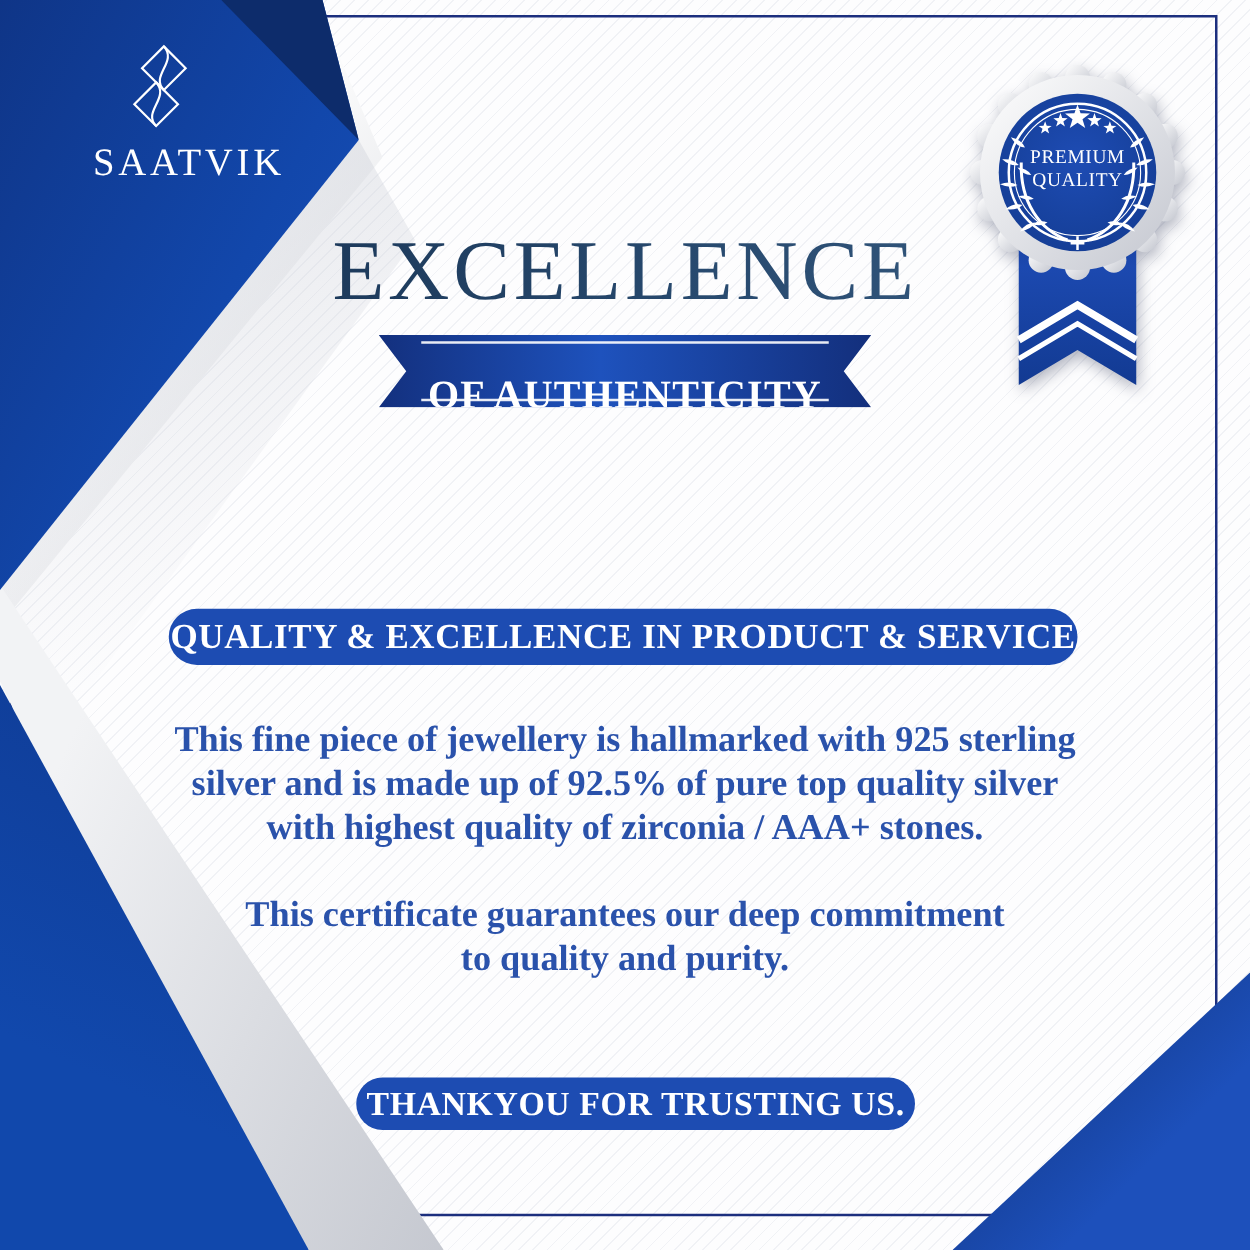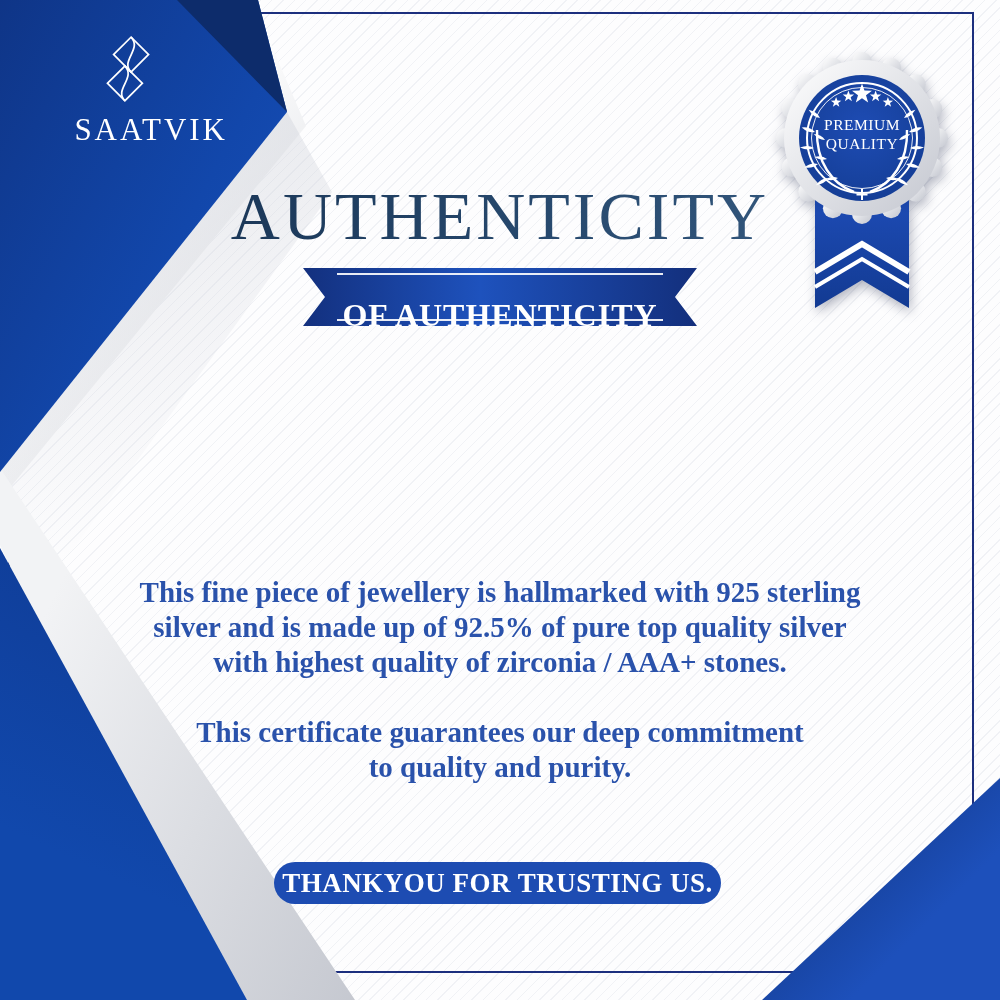--- a/index.html
+++ b/index.html
@@ -86,21 +86,21 @@
   
   .badge{position:absolute;left:770px;top:26px;width:184px;height:300px;z-index:4;
     filter:drop-shadow(2px 5px 6px rgba(40,50,80,0.35));}
   
   .pill{
     position:absolute;z-index:4;background:#1d4cb2;border-radius:40px;
     display:flex;align-items:center;justify-content:center;
     color:#fff;font-weight:bold;
   }
   .pill-quality{left:135px;top:487px;width:727px;height:45px;font-size:28px;letter-spacing:0.5px;}
-  .pill-thanks{left:274px;top:862px;width:447px;height:42px;font-size:27px;letter-spacing:0.5px;}
+  .pill-thanks{left:285px;top:862px;width:447px;height:42px;font-size:27px;letter-spacing:0.5px;}
   
   .para{
     position:absolute;left:100px;width:800px;z-index:4;text-align:center;
     color:#2a52ab;font-weight:bold;font-size:29px;line-height:35px;white-space:pre-line;
   }
   .para1{top:575px;}
   .para2{top:715px;}
 </style>
 </head>
 <body>
@@ -123,21 +123,21 @@
       <g fill="none" stroke="#ffffff" stroke-width="1.7">
         <rect x="-12" y="-12" width="24" height="24" transform="translate(33,20) rotate(45)"></rect>
         <rect x="-12" y="-12" width="24" height="24" transform="translate(27,48) rotate(45)"></rect>
         <path d="M33 3 C44 15 22 26 33 37"></path>
         <path d="M27 31 C38 43 16 54 27 65"></path>
       </g>
     </svg>
     <div class="brand-name">SAATVIK</div>
   </div>
 
-  <div class="title">AUTHENTICITY</div>
+  <div class="title">EXCELLENCE</div>
 
   <div class="subtitle-ribbon">
     <div class="hairlines"></div>
     <span class="subtitle-text">OF AUTHENTICITY</span>
   </div>
 
   <svg class="badge" viewBox="0 0 184 300">
     <defs>
       <linearGradient id="silverG" x1="0" y1="0" x2="1" y2="1">
         <stop offset="0" stop-color="#ffffff"></stop>
@@ -207,20 +207,23 @@
 
       <text x="92" y="104" text-anchor="middle" fill="#ffffff" font-family="Liberation Serif, DejaVu Serif, serif" font-size="15.5" letter-spacing="0.5">PREMIUM</text>
       <text x="92" y="123" text-anchor="middle" fill="#ffffff" font-family="Liberation Serif, DejaVu Serif, serif" font-size="15.5" letter-spacing="0.5">QUALITY</text>
 
       <use href="#branch"></use>
       <use href="#branch" transform="translate(184,0) scale(-1,1)"></use>
       <path d="M92 163 v11 M86.5 168.5 h11" stroke="#ffffff" stroke-width="2"></path>
     </g>
   </svg>
 
+  <div class="pill pill-quality">
+    <span>QUALITY &amp; EXCELLENCE IN PRODUCT &amp; SERVICE</span>
+  </div>
 
   <div class="para para1">This fine piece of jewellery is hallmarked with 925 sterling
 silver and is made up of 92.5% of pure top quality silver
 with highest quality of zirconia / AAA+ stones.</div>
   <div class="para para2">This certificate guarantees our deep commitment
 to quality and purity.</div>
 
   <div class="pill pill-thanks">
     <span>THANKYOU FOR TRUSTING US.</span>
   </div>

